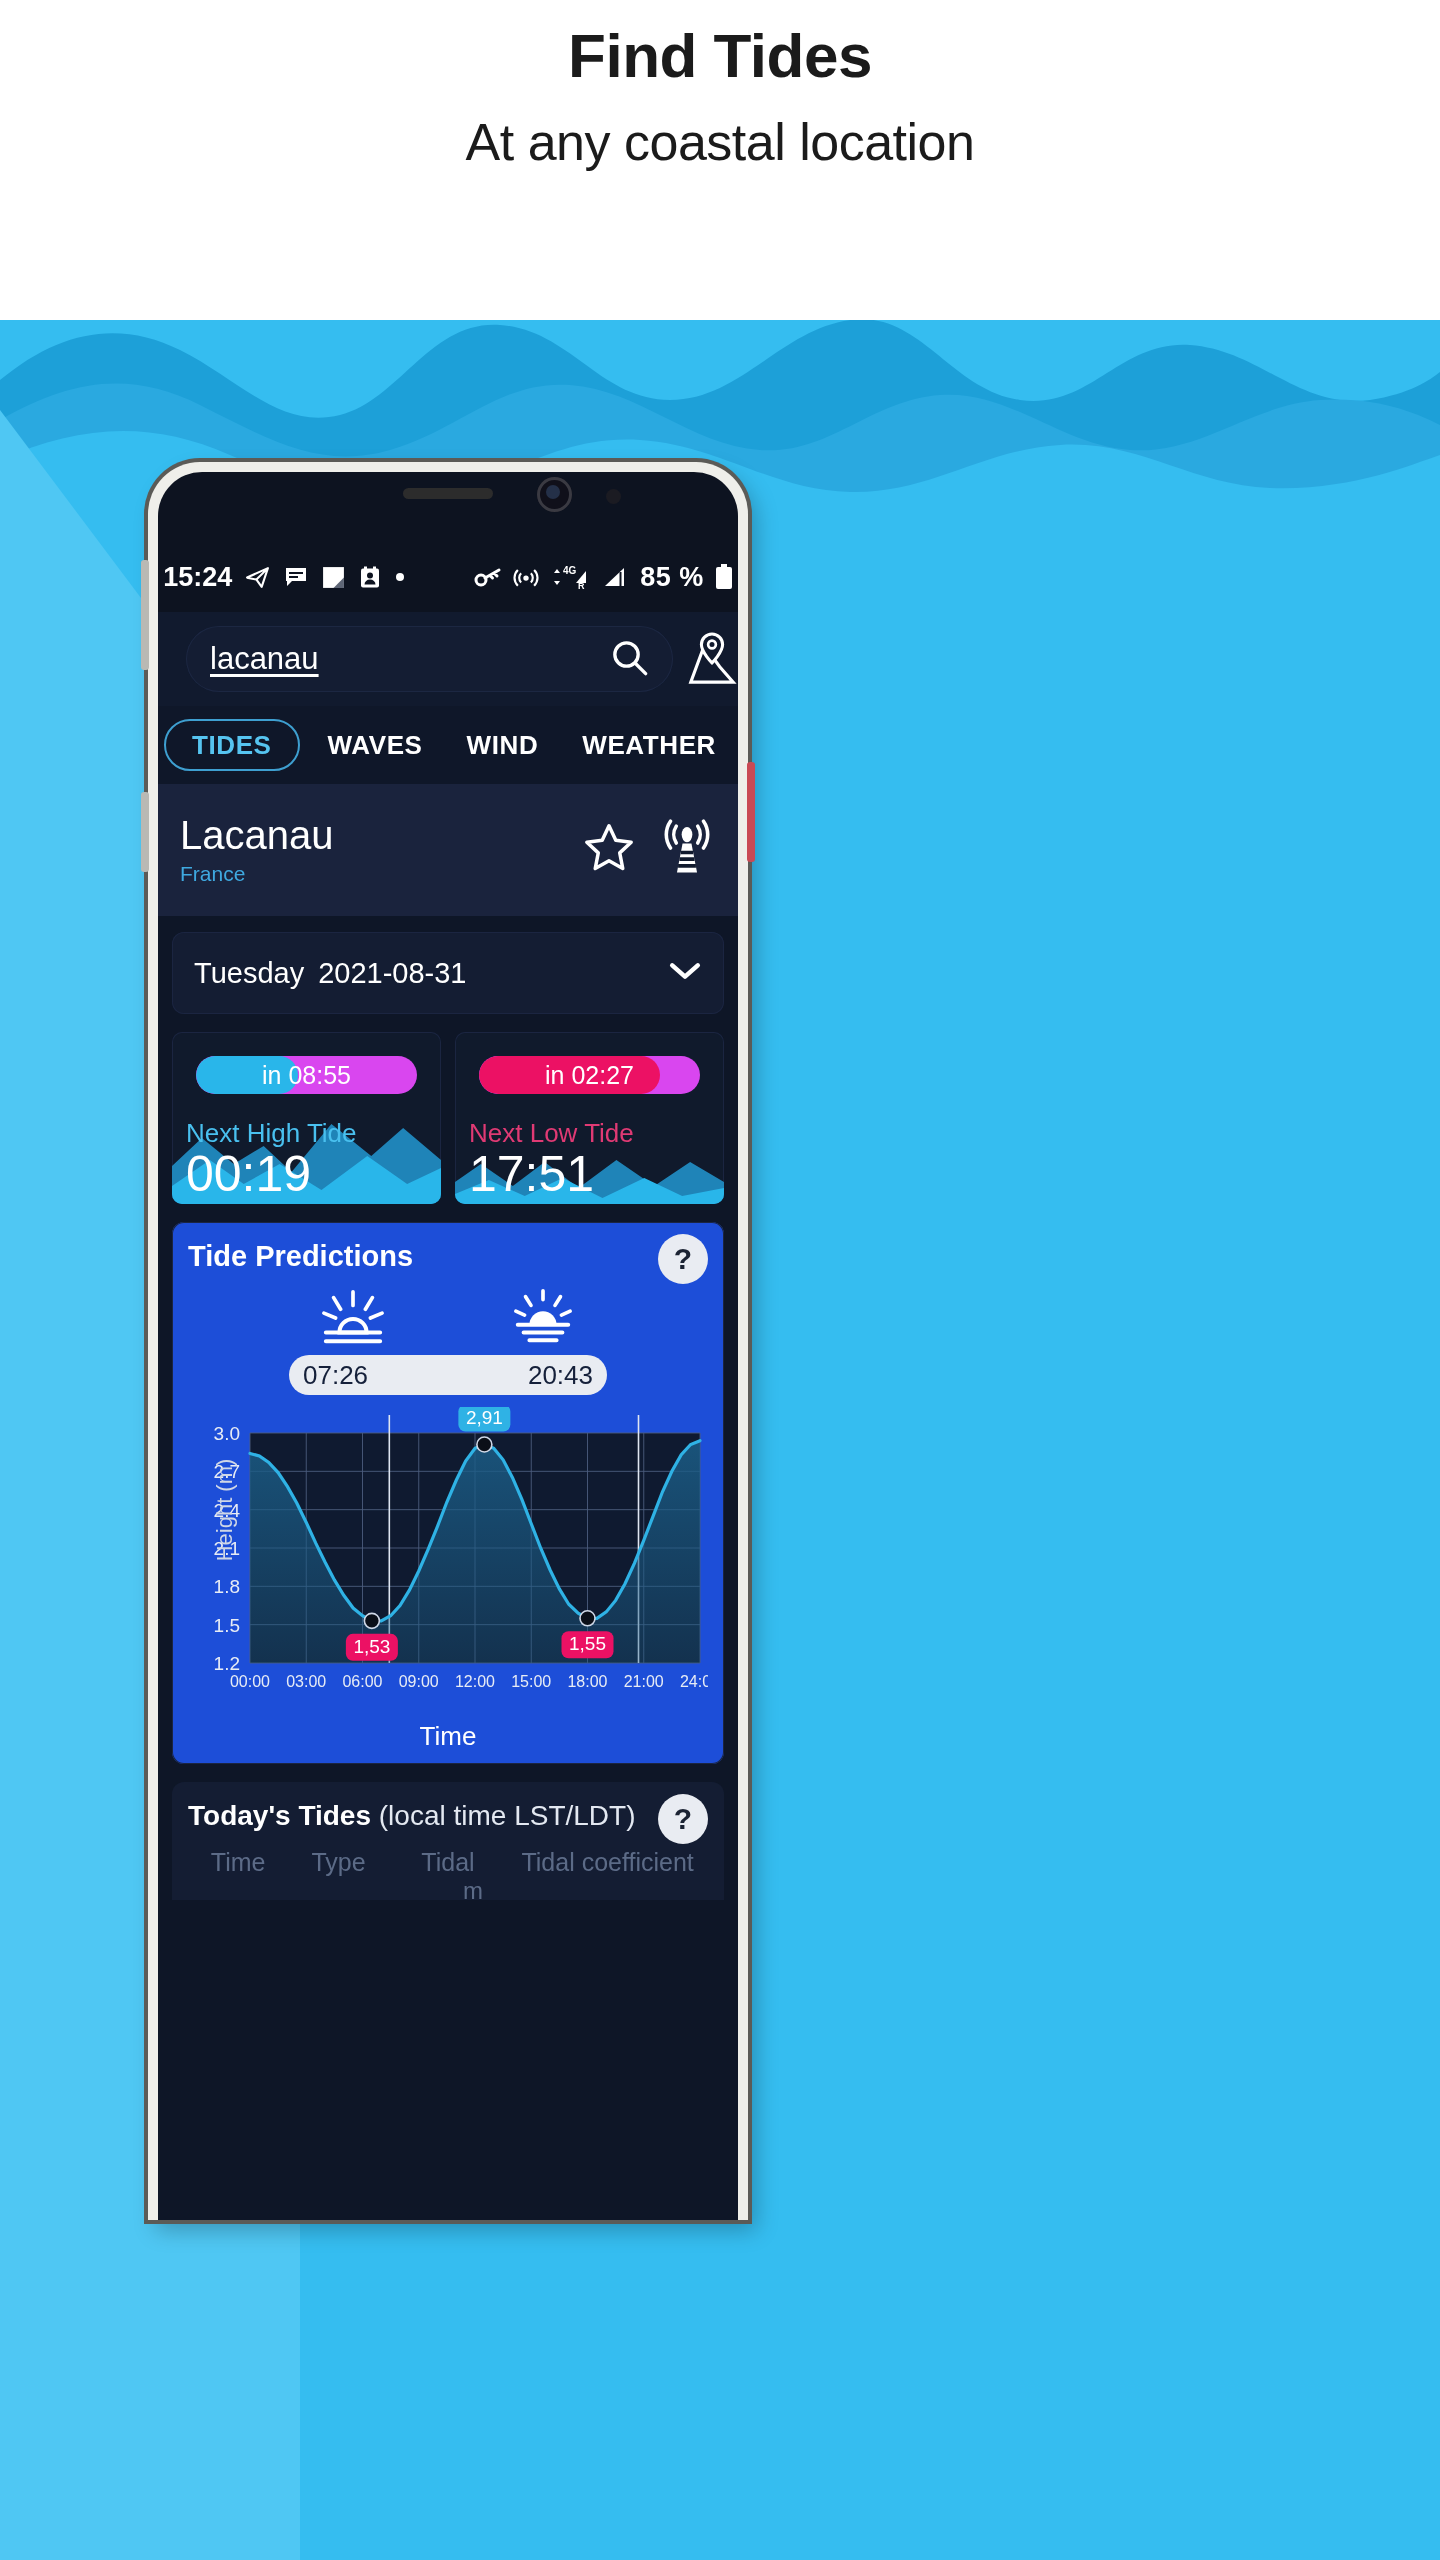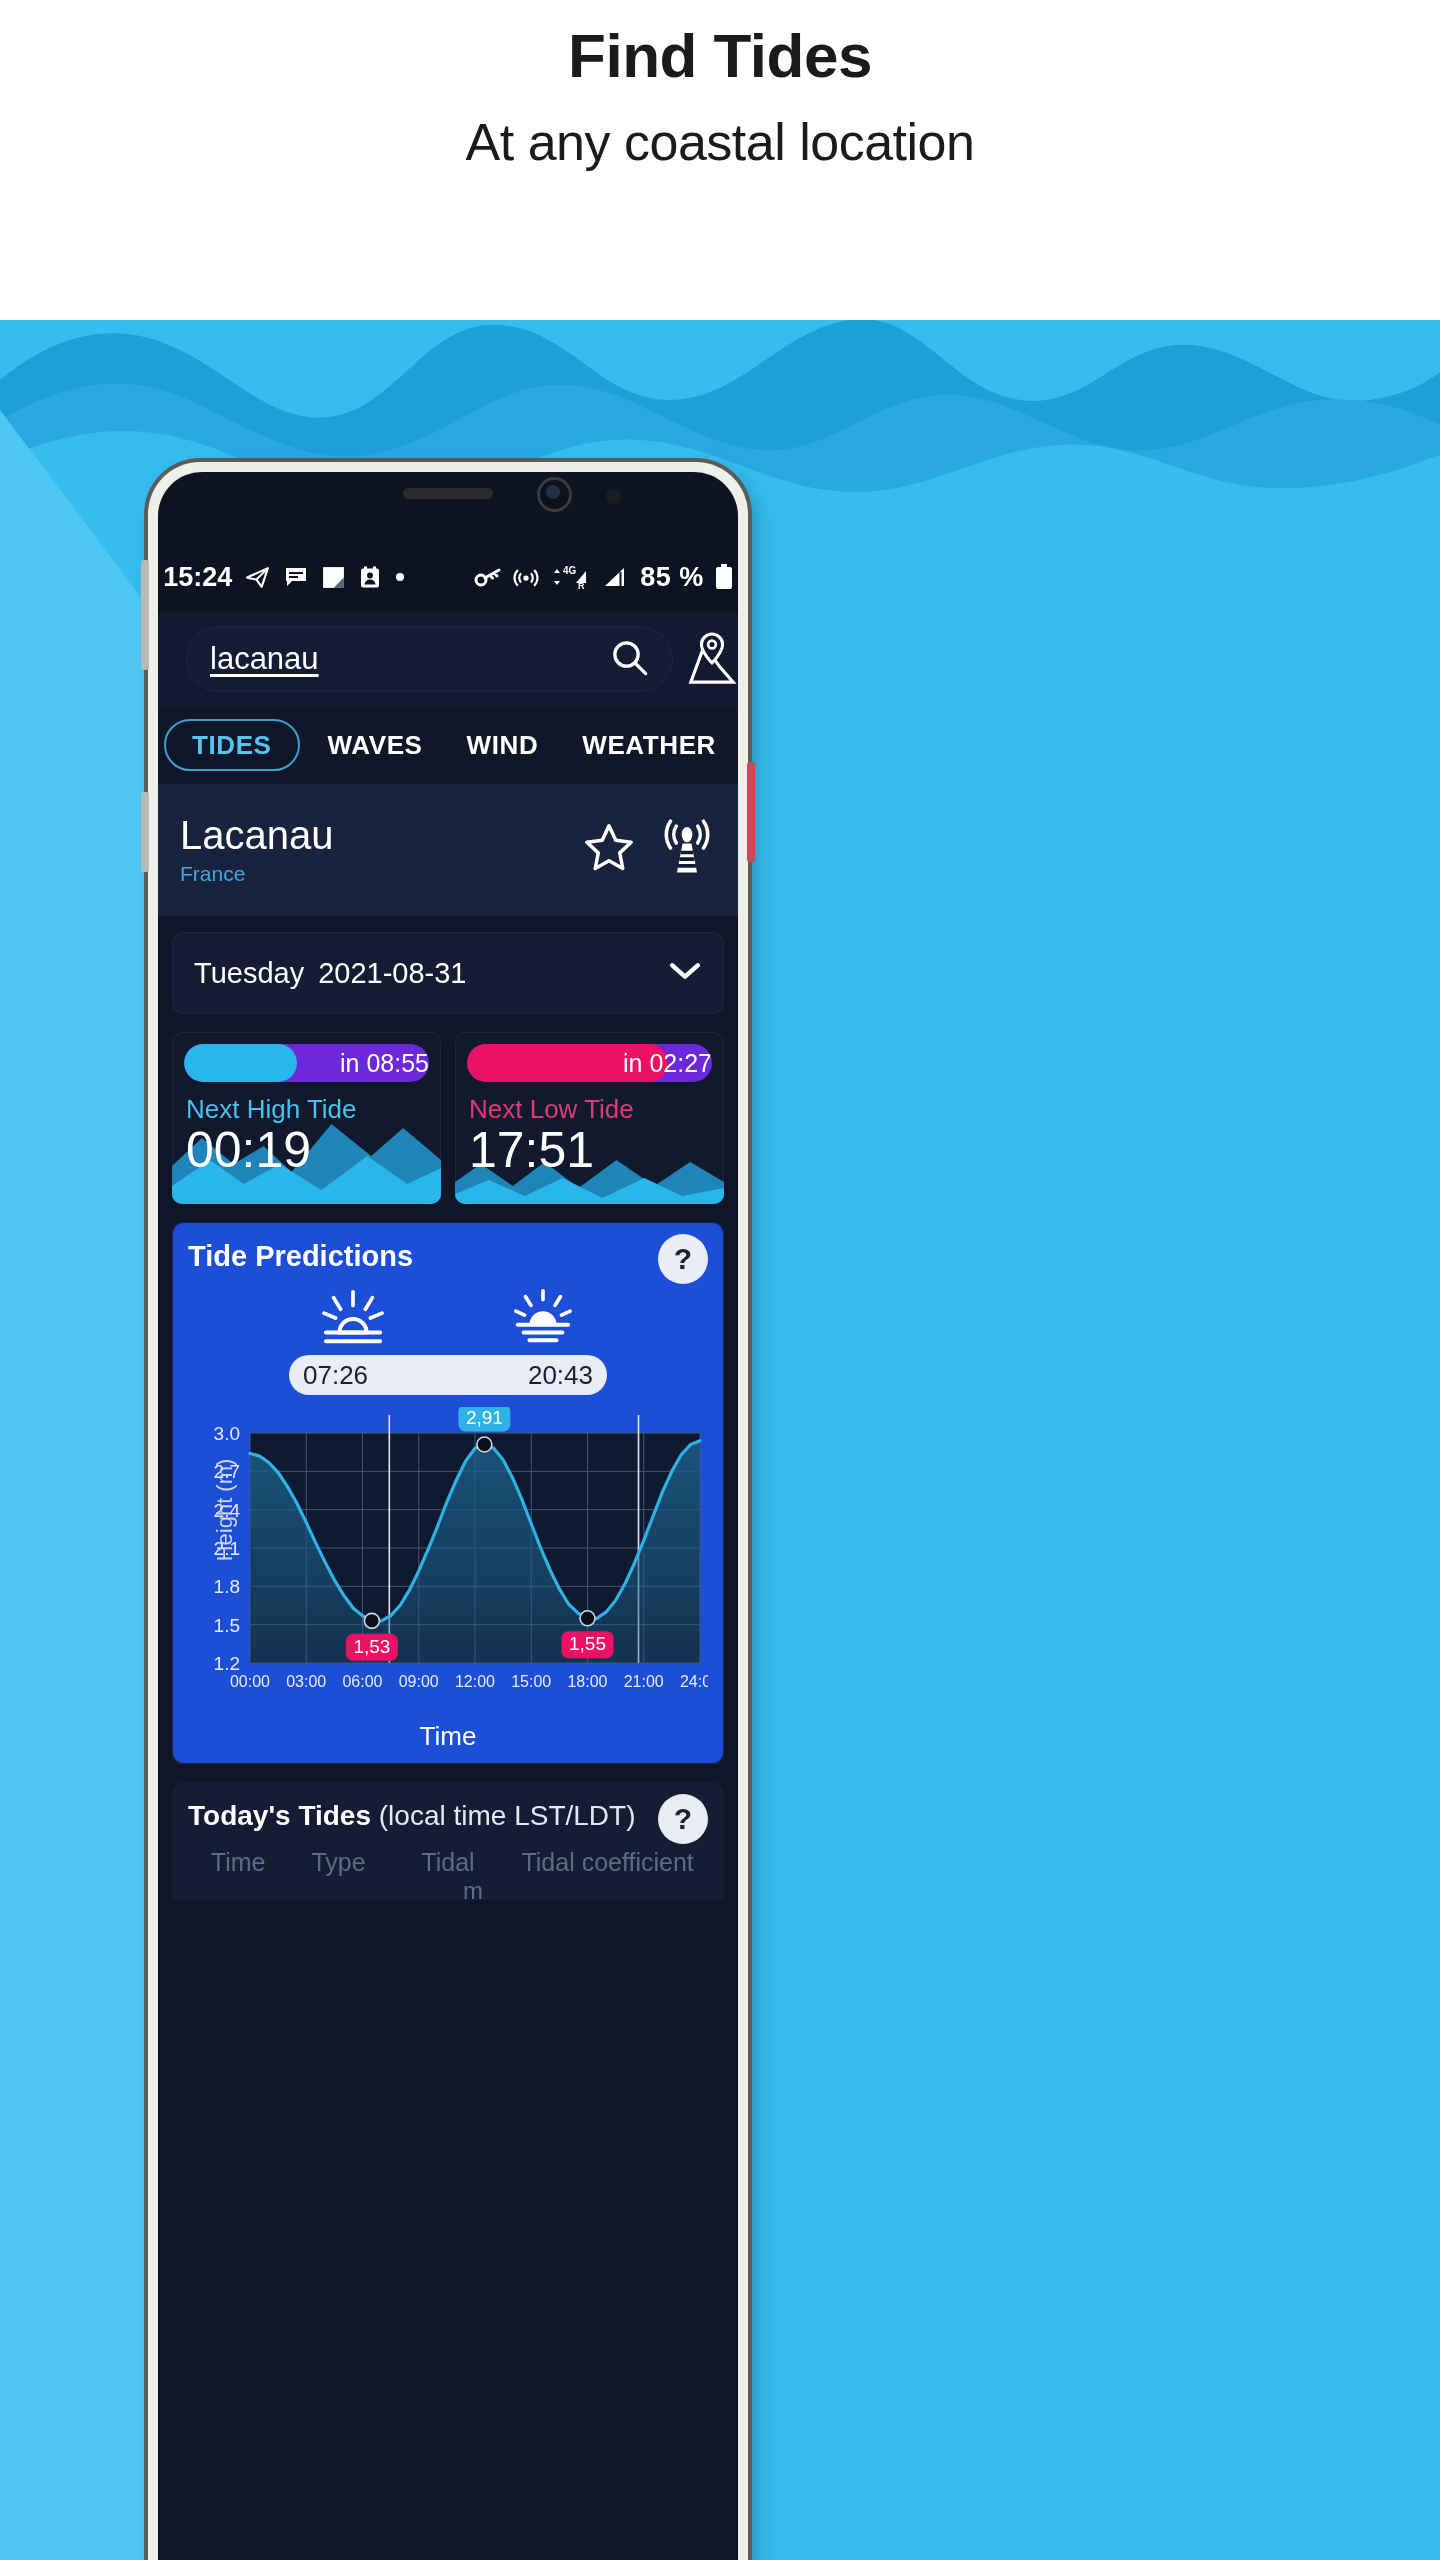--- a/index.html
+++ b/index.html
@@ -33,21 +33,21 @@
   #wave-band svg.waves{ position:absolute; top:0; left:0; }
   #wave-band .left-shade{
     position:absolute; left:0; top:90px; width:300px; height:2150px;
     background:#4fc7f3;
     clip-path: polygon(0 0, 300px 400px, 300px 2150px, 0 2150px);
   }
 
   
   #phone{
     position:absolute; left:148px; top:462px;
-    width:600px; height:2098px;
+    width:600px; height:1758px;
     background:#efefea;
     border-radius:52px 52px 0 0;
     box-shadow:0 0 0 4px #5b5b57, 8px 10px 22px rgba(0,0,0,0.25);
   }
   #phone-inner{
     position:absolute; left:10px; top:10px; right:10px; bottom:0;
     background:#0d1320;
     border-radius:44px 44px 0 0;
     overflow:hidden;
   }
@@ -155,22 +155,22 @@
   #date-text .dow{ margin-right:14px;}
   #chevron-down-icon{ color:#fff; font-size:28px; font-weight:bold;}
 
   
   #tide-cards{ display:flex; gap:14px; margin-top:18px;}
   .tide-card{
     flex:1; height:172px; border-radius:10px; position:relative;
     overflow:hidden; background:#101a2c; box-shadow:inset 0 0 0 1px #1b2541;
   }
   .countdown-bar{
-    position:relative; height:38px; margin:12px; border-radius:19px;
-    background:#6d28d9; display:flex; align-items:center; justify-content:flex-end;
+    position:relative; height:38px; margin:24px; border-radius:19px;
+    background:#d946ef; display:flex; align-items:center; justify-content:center;
     overflow:hidden;
   }
   .countdown-fill{ position:absolute; left:0; top:0; bottom:0; border-radius:19px;}
   .countdown-text{ position:relative; color:#fff; font-size:25px; z-index:2;}
   .tide-label{ position:relative; z-index:3; margin:4px 0 0 14px; font-size:26px;}
   .tide-time{ position:relative; z-index:3; margin-left:14px; font-size:50px; color:#fff; line-height:1;}
   .card-waves{ position:absolute; left:0; bottom:0; width:100%; height:110px; z-index:1;}
 
   
   #predictions-panel{

